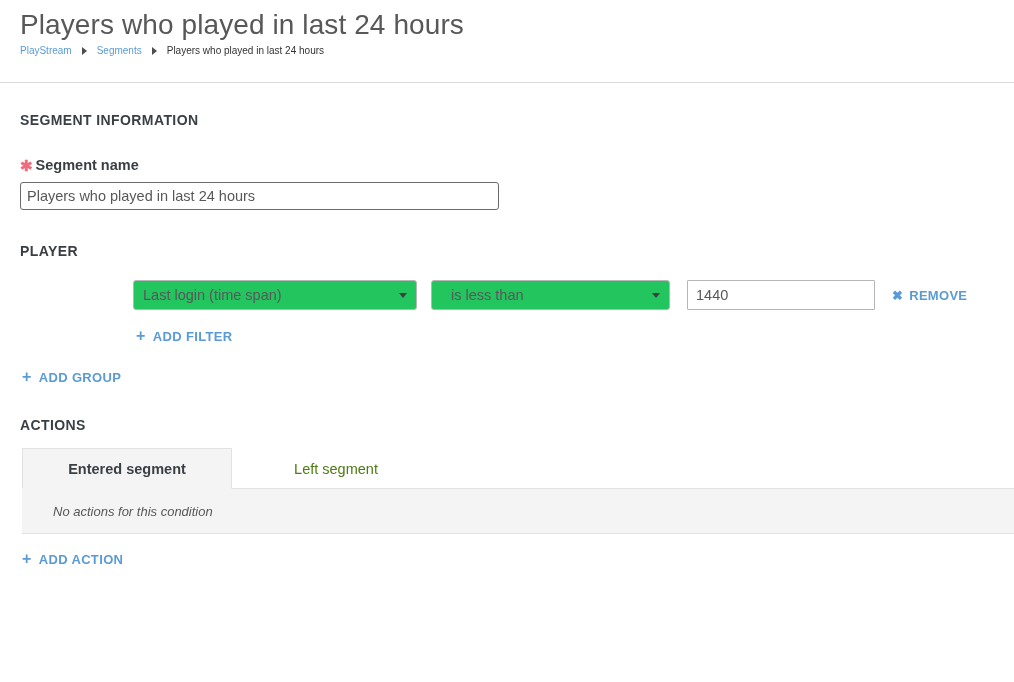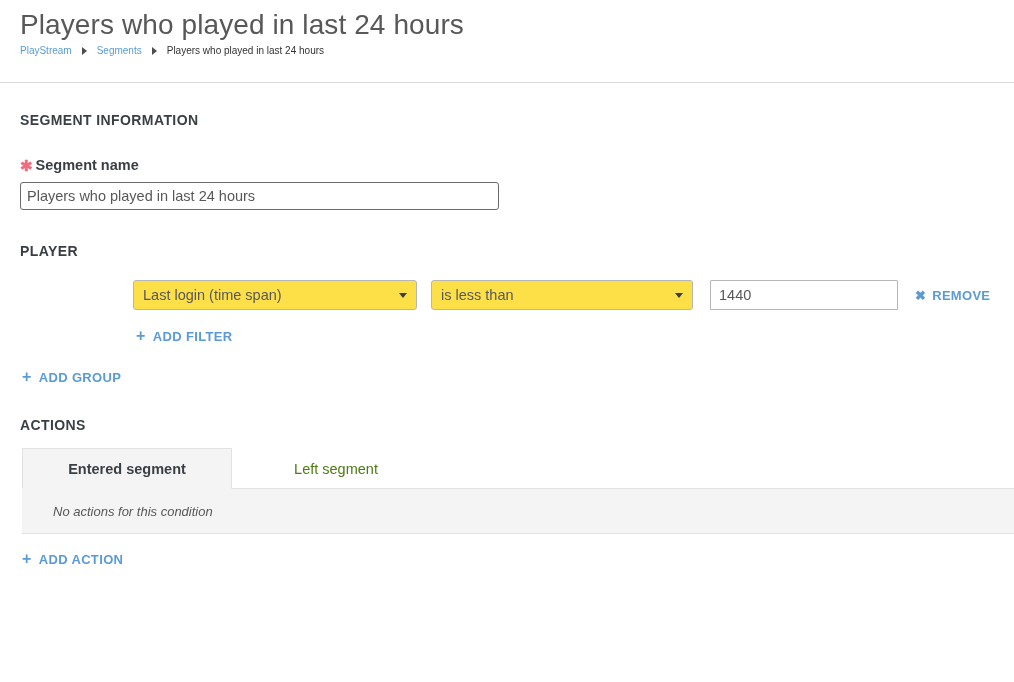--- a/index.html
+++ b/index.html
@@ -117,21 +117,21 @@
     display: flex;
     align-items: center;
     padding-left: 113px;
   }
   .select-wrap {
     position: relative;
     height: 30px;
     box-sizing: border-box;
     border: 1px solid #b6b6b6;
     border-radius: 3px;
-    background: #fde047;
+    background: #22c55e;
     display: flex;
     align-items: center;
     cursor: pointer;
   }
   .select-wrap .sel-text {
     padding-left: 9px;
     font-size: 14.5px;
     color: #58585a;
     white-space: nowrap;
     overflow: hidden;
@@ -141,21 +141,21 @@
     right: 9px;
     top: 50%;
     margin-top: -2px;
     width: 0;
     height: 0;
     border-left: 4px solid transparent;
     border-right: 4px solid transparent;
     border-top: 5px solid #3a3f44;
   }
   .sel-attribute { width: 284px; }
-  .sel-operator  { width: 262px; margin-left: 14px; }
+  .sel-operator  { width: 239px; margin-left: 14px; padding-left: 10px; }
   .val-input {
     margin-left: 17px;
     width: 188px;
     height: 30px;
     box-sizing: border-box;
     border: 1px solid #b6b6b6;
     border-radius: 1px;
     padding: 2px 8px;
     font-family: "Liberation Sans", sans-serif;
     font-size: 14.5px;

